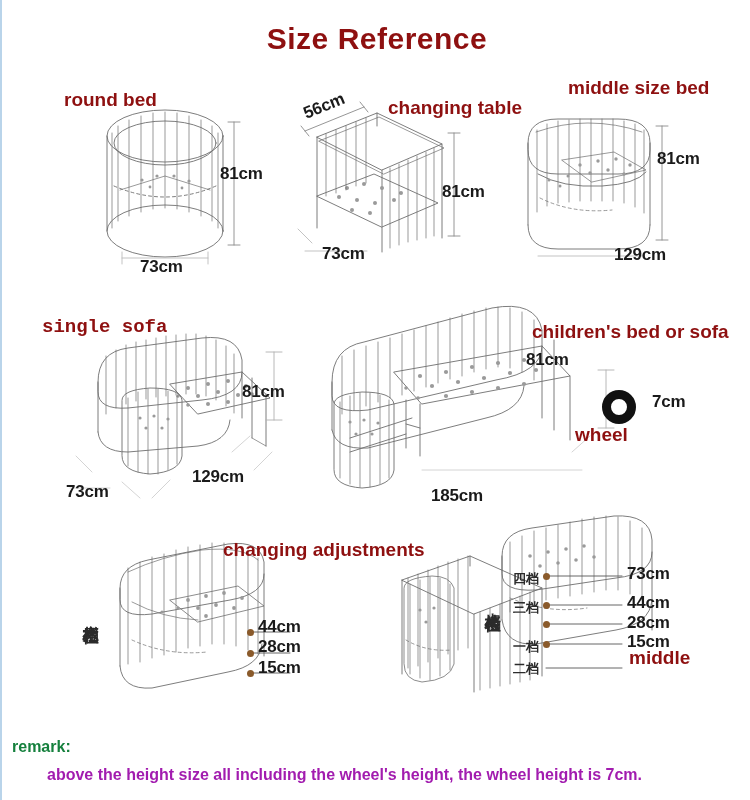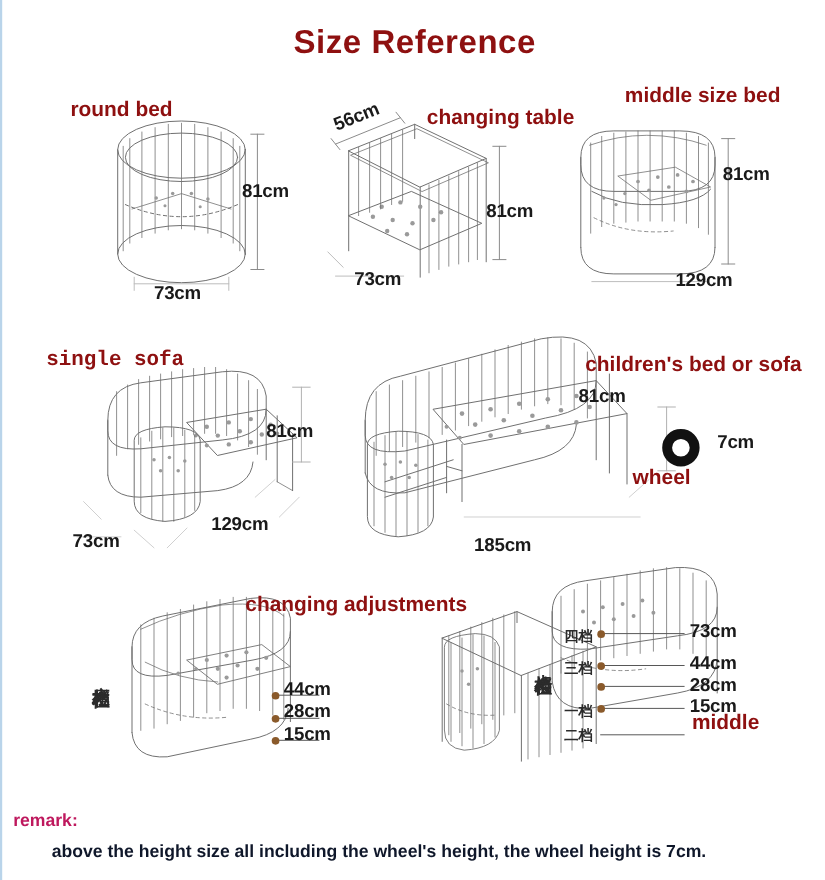--- a/index.html
+++ b/index.html
@@ -76,26 +76,26 @@
     box-sizing: border-box;
   }
   
   #remark {
     position: absolute;
     left: 10px;
     top: 738px;
     width: 730px;
   }
   #remark .r1 {
-    color: #be185d;
+    color: #15803d;
     font-size: 16px;
     font-weight: bold;
   }
   #remark .r2 {
-    color: #0f172a;
+    color: #a21caf;
     font-size: 16px;
     font-weight: bold;
     margin-top: 10px;
     margin-left: 35px;
   }
   
   #art {
     position: absolute;
     left: 0;
     top: 0;

